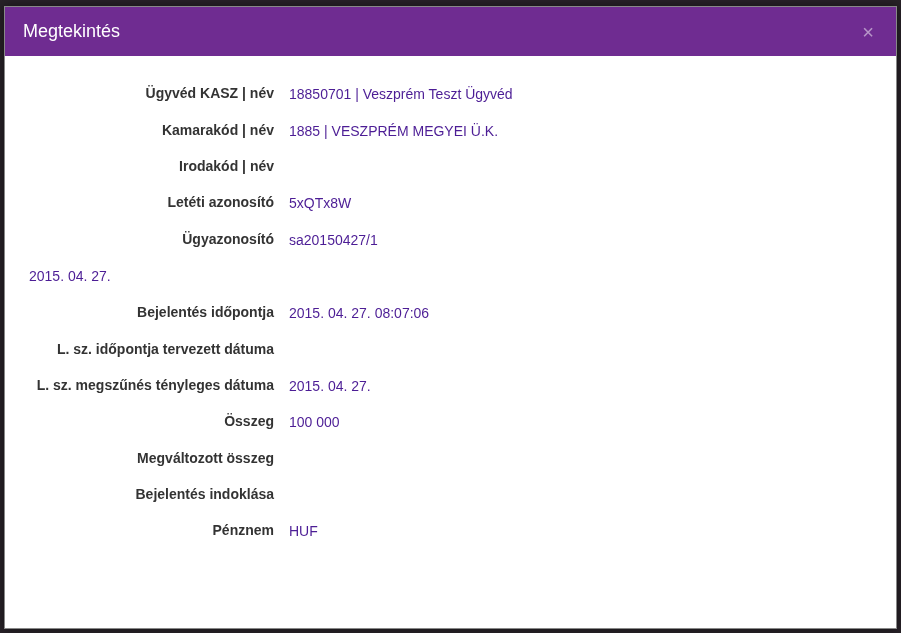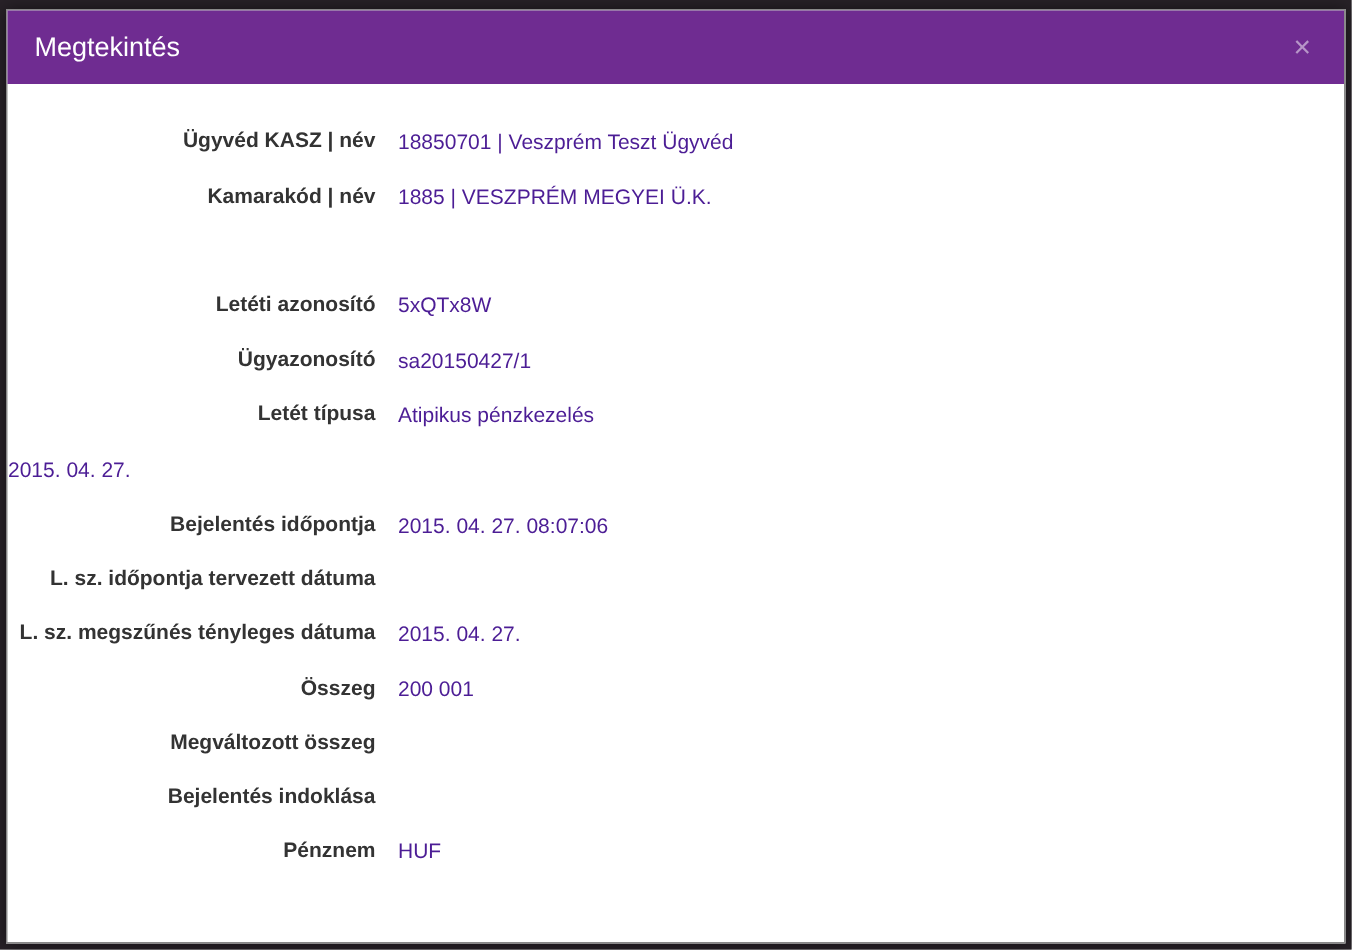--- a/index.html
+++ b/index.html
@@ -52,20 +52,21 @@
       font-size: 20px;
       cursor: pointer;
       line-height: 1;
       padding: 0 4px;
     }
     .modal-body-wrapper {
       flex: 1;
       overflow: hidden;
       position: relative;
       display: flex;
+      padding-left: 24px;
     }
     .modal-body {
       flex: 1;
       overflow-y: scroll;
       padding: 20px 0 10px 0;
     }
     
     .modal-body::-webkit-scrollbar {
       width: 17px;
     }
@@ -126,52 +127,49 @@
 
       <div class="row">
         <div class="label">Ügyvéd KASZ | név</div>
         <div class="value">18850701 | Veszprém Teszt Ügyvéd</div>
       </div>
       <div class="row">
         <div class="label">Kamarakód | név</div>
         <div class="value">1885 | VESZPRÉM MEGYEI Ü.K.</div>
       </div>
       <div class="row">
+        <div class="label">Irodakód | név</div>
         <div class="value"></div>
       </div>
       <div class="row">
         <div class="label">Letéti azonosító</div>
         <div class="value">5xQTx8W</div>
       </div>
       <div class="row">
         <div class="label">Ügyazonosító</div>
         <div class="value">sa20150427/1</div>
-      </div>
-      <div class="row">
-        <div class="label">Letét típusa</div>
-        <div class="value">Atipikus pénzkezelés</div>
       </div>
       <div class="row">
         <div class="value">2015. 04. 27.</div>
       </div>
       <div class="row">
         <div class="label">Bejelentés időpontja</div>
         <div class="value">2015. 04. 27. 08:07:06</div>
       </div>
       <div class="row">
         <div class="label">L. sz. időpontja tervezett dátuma</div>
         <div class="value"></div>
       </div>
       <div class="row">
         <div class="label">L. sz. megszűnés tényleges dátuma</div>
         <div class="value">2015. 04. 27.</div>
       </div>
       <div class="row">
         <div class="label">Összeg</div>
-        <div class="value">200 001</div>
+        <div class="value">100 000</div>
       </div>
       <div class="row">
         <div class="label">Megváltozott összeg</div>
         <div class="value"></div>
       </div>
       <div class="row">
         <div class="label">Bejelentés indoklása</div>
         <div class="value"></div>
       </div>
       <div class="row">

